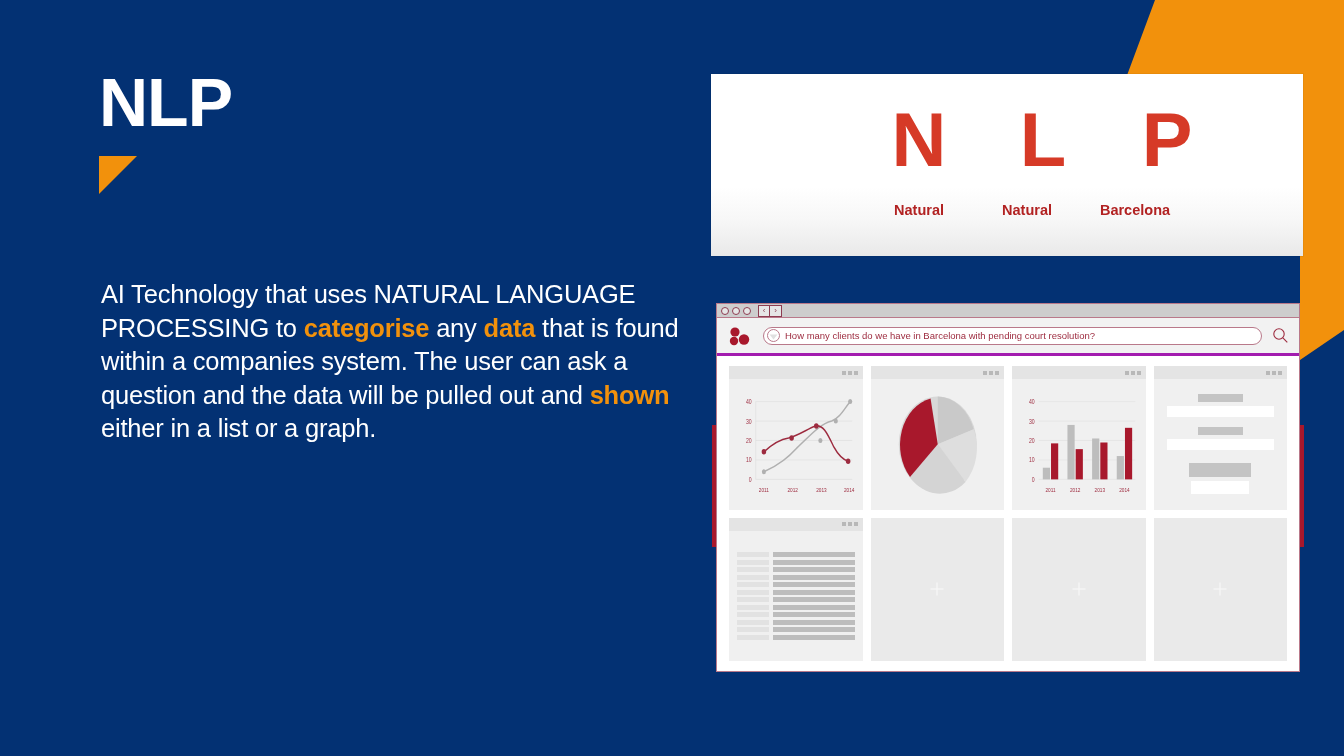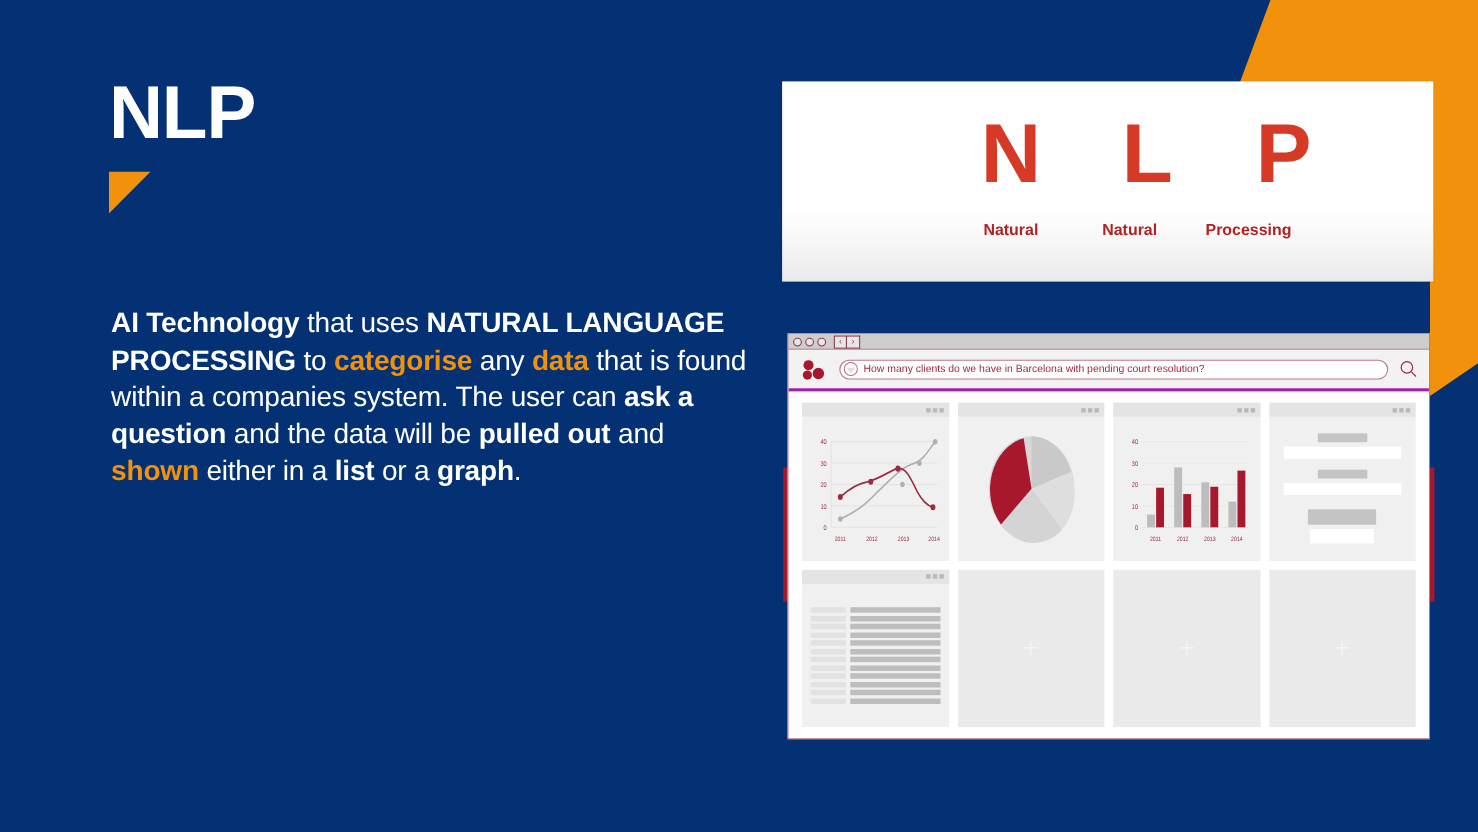--- a/index.html
+++ b/index.html
@@ -42,21 +42,21 @@
   }
   .body-copy {
     position: absolute;
     left: 101px; top: 278px;
     width: 580px;
     color: #ffffff;
     font-size: 25.5px;
     line-height: 33.5px;
     letter-spacing: -0.2px;
   }
-  .body-copy b { font-weight: bold; }
+  .body-copy b { font-weight: normal; }
   .body-copy .hl { color: #f2910c; font-weight: bold; }
 
   
   .nlp-card {
     position: absolute;
     left: 711px; top: 74px;
     width: 592px; height: 182px;
     background: linear-gradient(to bottom, #ffffff 0%, #ffffff 62%, #f7f7f7 80%, #e9e9e9 100%);
     box-shadow: 0 0 0 1px rgba(0,0,0,0.04);
   }
@@ -276,21 +276,21 @@
 
   <div class="nlp-card">
     <div class="nlp-letters">
       <span class="nlp-letter">N</span>
       <span class="nlp-letter">L</span>
       <span class="nlp-letter">P</span>
     </div>
     <div class="nlp-words">
       <span class="nlp-word">Natural</span>
       <span class="nlp-word">Natural</span>
-      <span class="nlp-word">Processing</span>
+      <span class="nlp-word">Barcelona</span>
     </div>
   </div>
 
   <div class="dash-wrap">
     <div class="dash-side-accent left"></div>
     <div class="dash-side-accent right"></div>
 
     <div class="dash-window">
 
       <div class="dash-titlebar">

